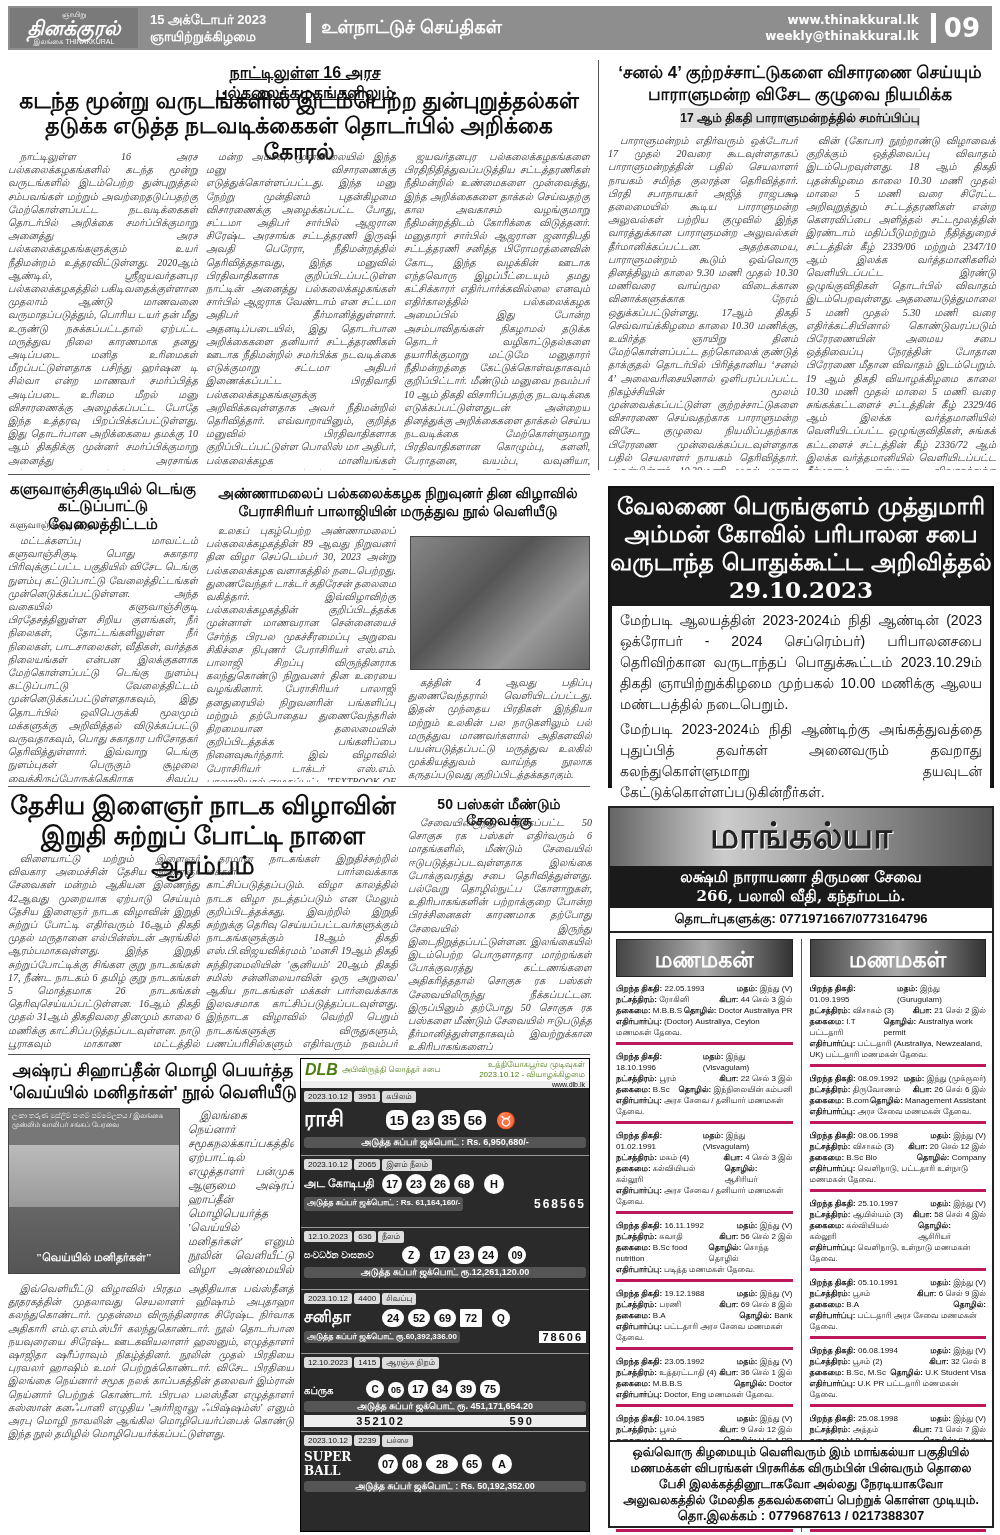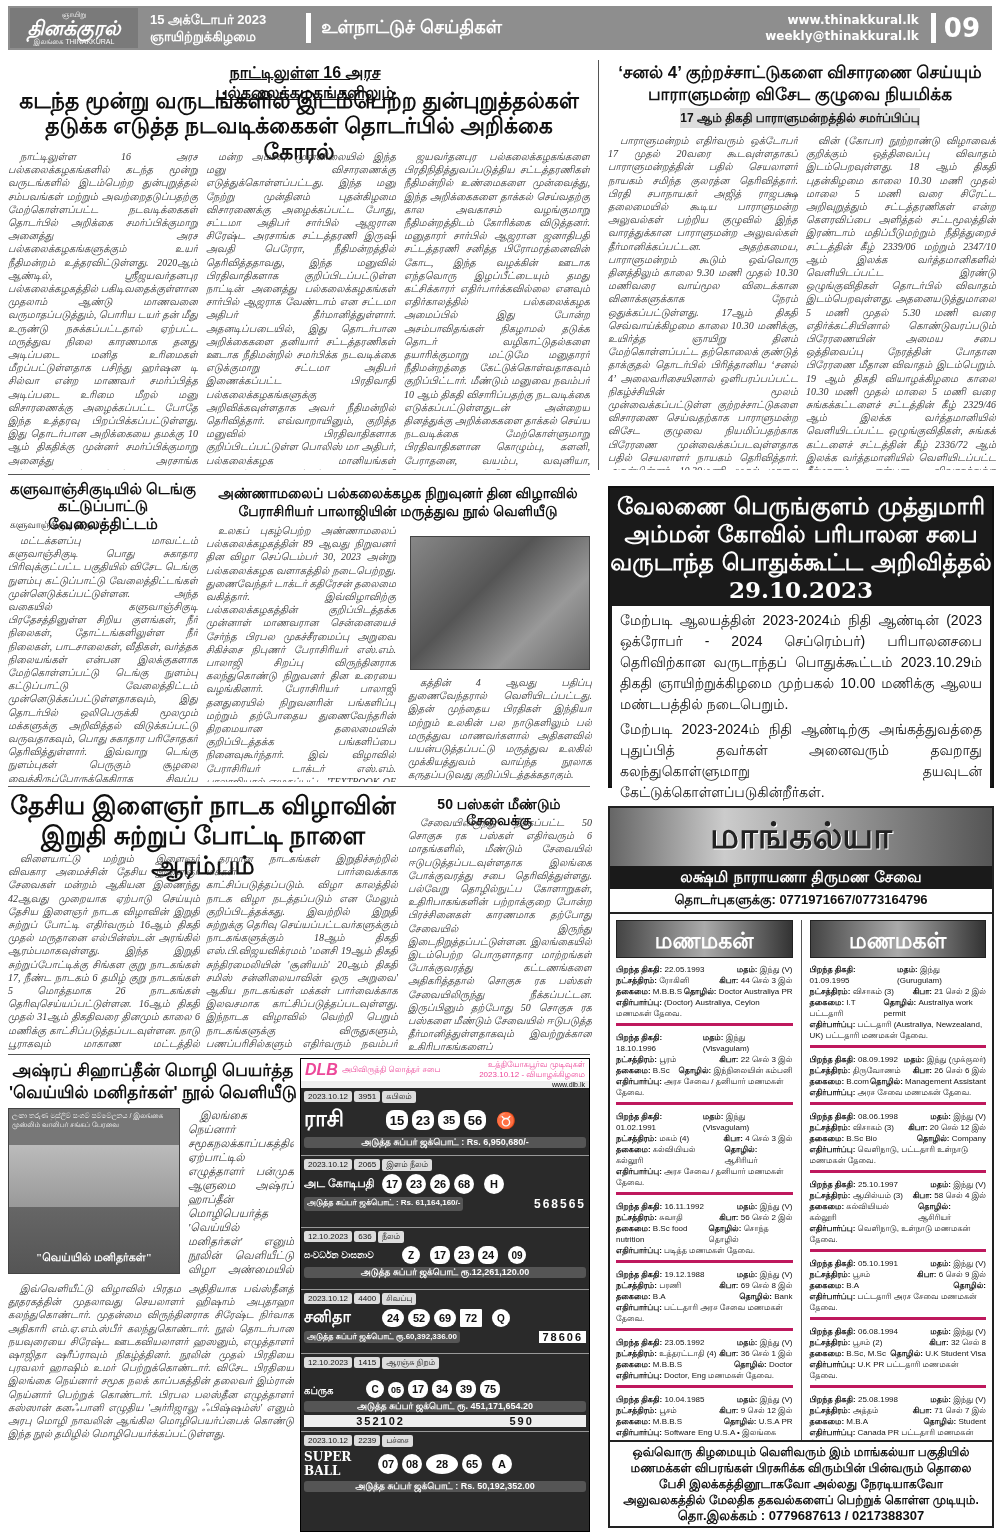--- a/index.html
+++ b/index.html
@@ -139,36 +139,36 @@
   <div style="position:absolute;bottom:8px;left:0;right:0;text-align:center;color:#fff;font-size:11px;font-weight:bold">"வெய்யில் மனிதர்கள்"</div>
 </div>
 <div class="abs col" style="left:188px;top:1108px;width:106px;height:170px;font-size:11px;line-height:14px">
     <p>இலங்கை நெய்னார் சமூகநலக்காப்பகத்தின் ஏற்பாட்டில் எழுத்தாளர் பன்முக ஆளுமை அஷ்ரப் ஹாப்தீன் மொழிபெயர்த்த 'வெய்யில் மனிதர்கள்' எனும் நூலின் வெளியீட்டு விழா அண்மையில் கொழும்பு தெமட்டகொடவை. எம்.எம்.ஏ. மண்டபத்தில் நடைபெற்றது. நிகழ்வில் பிரதம அதிதியாக பேராசிரியர் அனஸ் கலந்துகொண்டார்.</p>
   </div>
 <div class="abs col" style="left:8px;top:1282px;width:286px;height:248px">
     <p>இவ்வெளியீட்டு விழாவில் பிரதம அதிதியாக பவ்ஸ்தீனத் தூதரகத்தின் முதலாவது செயலாளர் ஹிஷாம் அபுதாஹா கலந்துகொண்டார். முதன்மை விருந்தினராக சிரேஷ்ட நிர்வாக அதிகாரி எம்.ஏ.எம்.ஸ்பீர் கலந்துகொண்டார். நூல் தொடர்பான நயவுரையை சிரேஷ்ட ஊடகவியலாளர் ஹஸனும், எழுத்தாளர் ஷாஜிதா ஷரீப்ராவும் நிகழ்த்தினர். நூலின் முதல் பிரதியை புரவலர் ஹாஷிம் உமர் பெற்றுக்கொண்டார். விசேட பிரதியை இலங்கை நெய்னார் சமூக நலக் காப்பகத்தின் தலைவர் இம்ரான் நெய்னார் பெற்றுக் கொண்டார். பிரபல பலஸ்தீன எழுத்தாளர் கஸ்ஸான் கனஃபானி எழுதிய 'அர்ரிஜாலு ஃபிஷ்ஷம்ஸ்' எனும் அரபு மொழி நாவலின் ஆங்கில மொழிபெயர்ப்பைக் கொண்டு இந்த நூல் தமிழில் மொழிபெயர்க்கப்பட்டுள்ளது.</p>
   </div>
 
 <div class="abs lotto" style="left:300px;top:1058px;width:290px;height:474px;border:1px solid #000">
-  <div style="background:#fff;color:#ec4899;height:22px;display:flex;align-items:center;padding:0 4px">
+  <div style="background:#fff;color:#4d7c0f;height:22px;display:flex;align-items:center;padding:0 4px">
     <span style="font-weight:bold;font-size:16px;font-style:italic">DLB</span>
     <span style="font-size:8px;margin-left:4px">அபிவிருத்தி லொத்தர் சபை</span>
     <span style="margin-left:auto;font-size:8px;text-align:right;line-height:10px">
       <span>உத்தியோகபூர்வ முடிவுகள்</span><br><span>2023.10.12 - வியாழக்கிழமை</span>
     </span>
   </div>
   <div style="font-size:7px;text-align:right;background:#eee;color:#111;padding:0 4px">www.dlb.lk</div>
 
   <div style="padding:3px;border-bottom:1px solid #999;height:68px">
     <div style="font-size:8px"><span class="pill">2023.10.12</span> <span class="pill">3951</span> <span class="pill">கபிலம்</span></div>
     <div style="display:flex;align-items:center;margin-top:3px">
       <span style="font-size:22px;font-weight:bold;width:80px">ராசி</span>
       <span class="ball" style="width:22px;height:20px;font-size:13px">15</span>
       <span class="ball" style="width:22px;height:20px;font-size:13px">23</span>
-      <span class="ball" style="width:22px;height:20px;font-size:11px">35</span>
+      <span class="ball" style="width:22px;height:20px;font-size:14px">35</span>
       <span class="ball" style="width:22px;height:20px;font-size:13px">56</span>
       <span style="margin-left:8px;font-size:16px">♉</span>
     </div>
     <div class="jack" style="font-size:9px;margin-top:3px">அடுத்த சுப்பர் ஜக்பொட் : Rs. 6,950,680/-</div>
   </div>
 
   <div style="padding:3px;border-bottom:1px solid #999;height:72px">
     <div style="font-size:8px"><span class="pill">2023.10.12</span> <span class="pill">2065</span> <span class="pill">இளம் நீலம்</span></div>
     <div style="display:flex;align-items:center;margin-top:3px">
       <span style="font-size:11px;font-weight:bold;width:76px">அட கோடிபதி</span>
@@ -271,20 +271,21 @@
       </div>
   </div>
 </div>
 
 <div class="abs mgl" style="left:608px;top:806px;width:386px;height:720px">
   <div style="height:58px;background:linear-gradient(90deg,#666,#ccc 30%,#999 60%,#555);display:flex;align-items:center;justify-content:center">
     <span style="font-family:'DejaVu Serif',serif;font-weight:bold;font-size:36px;color:#222;text-shadow:1px 1px #fff">மாங்கல்யா</span>
   </div>
   <div style="background:#1a1a1a;color:#fff;text-align:center;font-family:'DejaVu Serif',serif;font-weight:bold;font-size:15px;line-height:19px;padding:2px">
     <div>லக்ஷ்மி நாராயணா திருமண சேவை</div>
+    <div>266, பலாலி வீதி, கந்தர்மடம்.</div>
   </div>
   <div style="text-align:center;font-family:'Liberation Sans',sans-serif;font-weight:bold;font-size:13px;border-bottom:2px solid #222;padding:3px">தொடர்புகளுக்கு: 0771971667/0773164796</div>
   <div style="display:flex;padding:6px 6px 0 6px;gap:8px">
     <div style="flex:1">
       <div class="mtitle">மணமகன் விபரம்</div>
       <div id="grooms">
           <div class="prof">
             <div class="r">
               <span><b>பிறந்த திகதி:</b> <span>22.05.1993</span></span>
               <span><b>மதம்:</b> <span>இந்து (V)</span></span>

